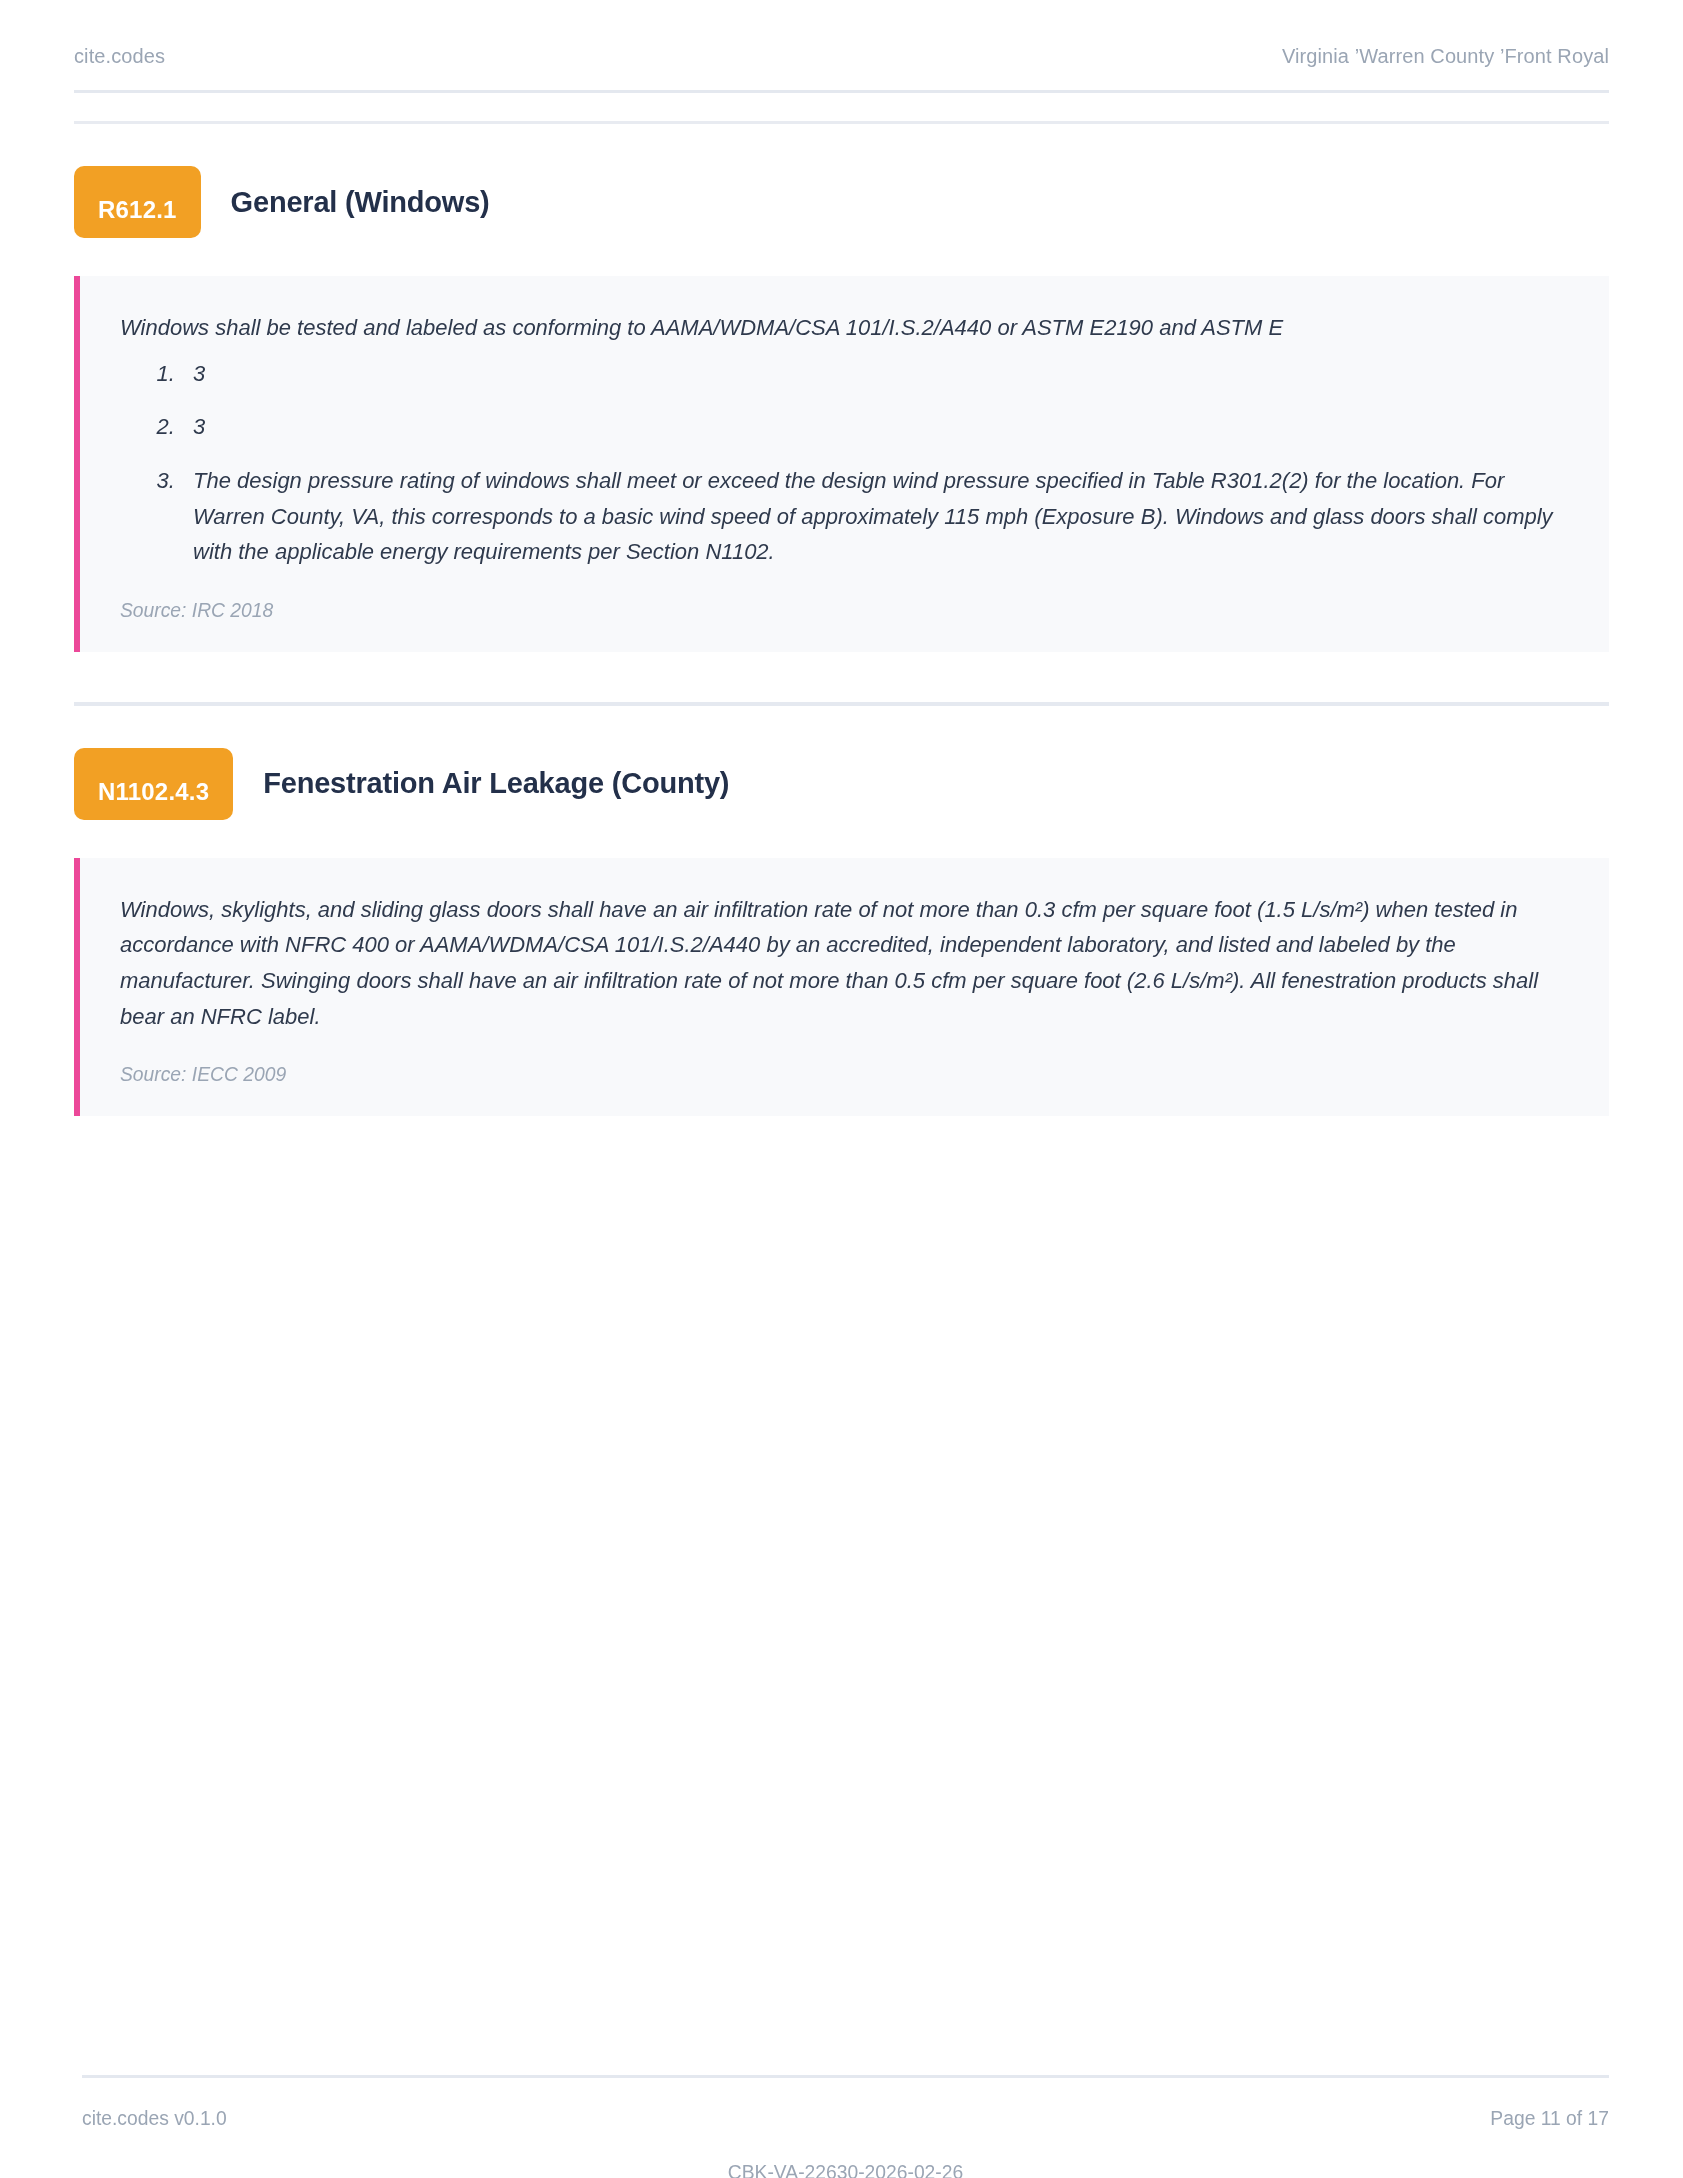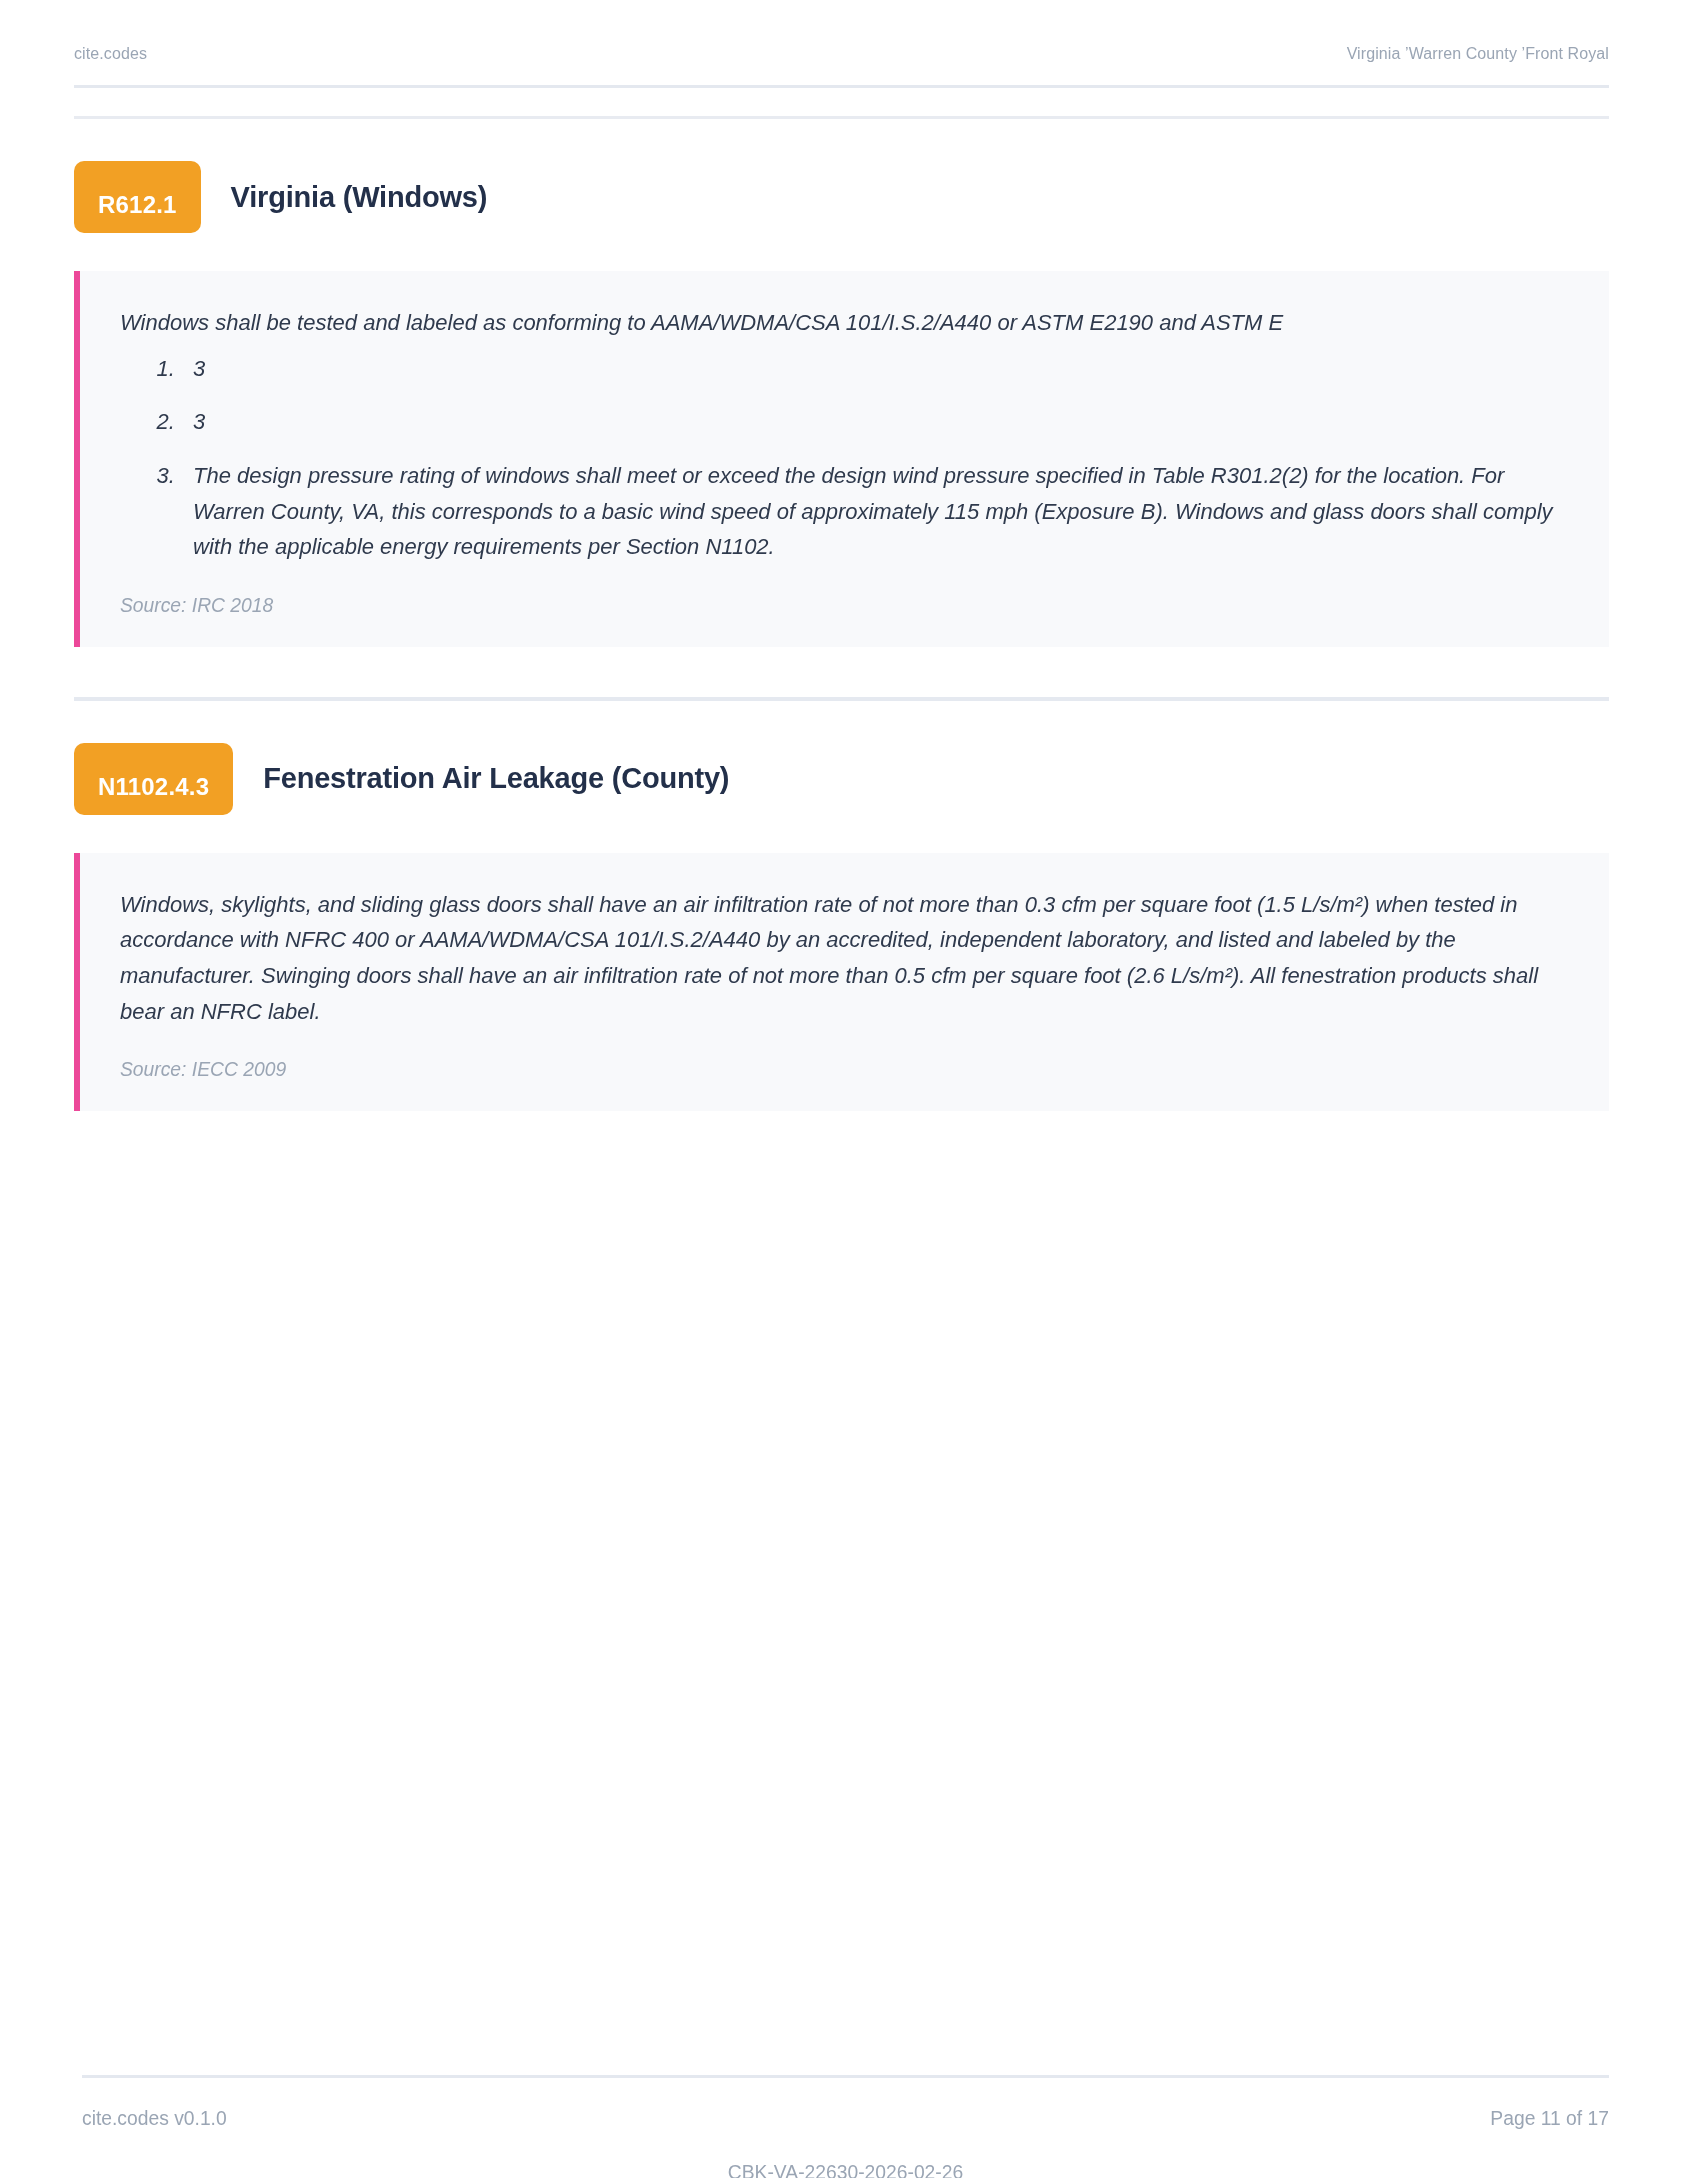--- a/index.html
+++ b/index.html
@@ -26,21 +26,21 @@
   
   .page-header {
     display: flex;
     justify-content: space-between;
     align-items: baseline;
     padding: 45px 74px 0 74px;
   }
 
   .header-left,
   .header-right {
-    font-size: 16px;
+    font-size: 20px;
     color: #9aa5b4;
     letter-spacing: 0.1px;
   }
 
   .header-rule {
     margin: 22px 74px 0 74px;
     height: 3px;
     background: #e4e8ef;
   }
 
@@ -179,21 +179,21 @@
     <div class="header-right">Virginia ’Warren County ’Front Royal</div>
   </div>
   <div class="header-rule"></div>
   <div class="header-rule-2"></div>
 
   <div class="content">
 
     <div class="section">
       <div class="section-head">
         <span class="badge">R612.1</span>
-        <span class="section-title">Virginia (Windows)</span>
+        <span class="section-title">General (Windows)</span>
       </div>
       <div class="card">
         <p class="body-text">Windows shall be tested and labeled as conforming to AAMA/WDMA/CSA 101/I.S.2/A440 or ASTM E2190 and ASTM E</p>
         <ol>
           <li>3</li>
           <li>3</li>
           <li>The design pressure rating of windows shall meet or exceed the design wind pressure specified in Table R301.2(2) for the location. For Warren County, VA, this corresponds to a basic wind speed of approximately 115 mph (Exposure B). Windows and glass doors shall comply with the applicable energy requirements per Section N1102.</li>
         </ol>
         <div class="source">Source: IRC 2018</div>
       </div>

